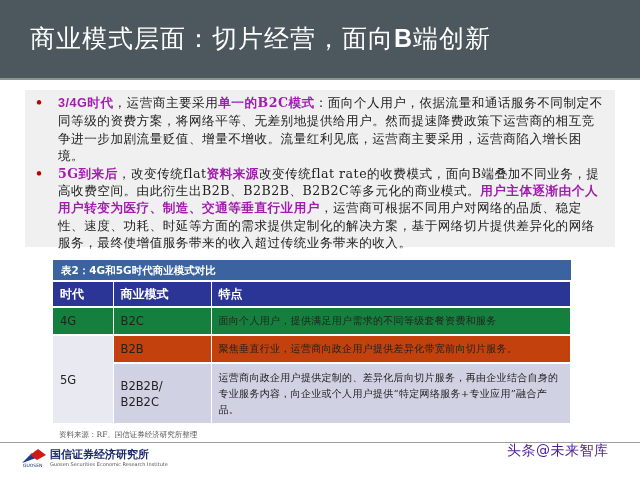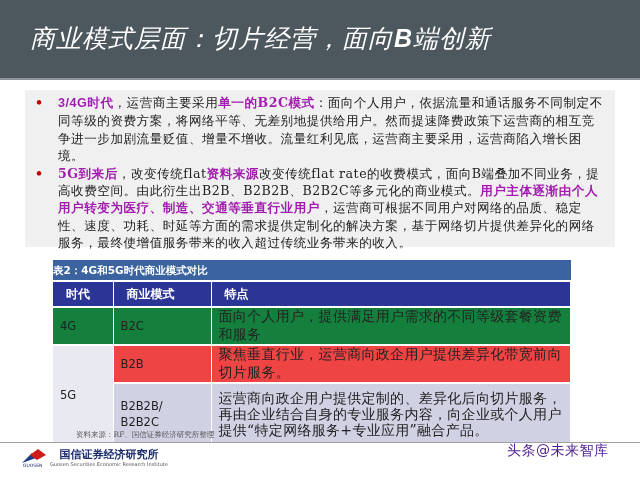--- a/index.html
+++ b/index.html
@@ -3,21 +3,20 @@
 <meta charset="utf-8">
 <style>
   * { margin: 0; padding: 0; box-sizing: border-box; }
   html, body { width: 640px; height: 480px; background: #ffffff; overflow: hidden; }
   body { position: relative; font-family: "DejaVu Sans", sans-serif; color: #222; }
 
   .title-bar {
     position: absolute; left: 0; top: 0; width: 640px; height: 80px;
     background: #4d575e;
     border-bottom: 2px solid #8c9296;
-    font-style: italic;
   }
   .title-bar h1 {
     position: absolute; left: 30px; top: 22px;
     font-size: 25px; font-weight: normal; color: #ffffff;
     letter-spacing: 1px;
     font-family: "DejaVu Serif", serif;
   }
   .title-bar h1 .latin { font-family: "Liberation Sans", sans-serif; font-weight: bold; }
 
   .bullet-box {
@@ -35,49 +34,49 @@
     position: absolute; left: 2px; top: 0; color: #c00000; font-weight: bold;
   }
   .red { color: #a21caf; font-weight: bold; text-align: right; }
   .latin { font-family: "Liberation Sans", sans-serif; }
 
   .table-wrap {
     position: absolute; left: 53px; top: 260px; width: 518px;
   }
   .table-caption {
     height: 20px; background: #3a63a0; color: #fff;
-    font-size: 10.5px; font-weight: bold; line-height: 20px; padding-left: 0;
+    font-size: 10.5px; font-weight: bold; line-height: 20px; padding-left: 8px;
   }
   table { width: 518px; border-collapse: collapse; margin-top: 2px; }
   th {
     background: #2b3596; color: #fff; font-weight: bold; text-align: left;
-    height: 25px; font-size: 12px; padding-left: 13px;
+    height: 25px; font-size: 12px; padding-left: 7px;
     border-right: 1px solid #fff;
   }
   td {
     font-size: 11.5px; padding-left: 7px; text-align: left;
     border-right: 1px solid #fff; border-top: 2px solid #fff;
     color: #222;
   }
-  td.feature { font-family: "DejaVu Serif", serif; font-size: 14px; letter-spacing: 0.3px; }
+  td.feature { font-family: "DejaVu Serif", serif; font-size: 10px; letter-spacing: 0.3px; }
   .row-4g td { background: #15803d; height: 28px; }
-  .row-b2b td { background: #ef4444; height: 28px; }
+  .row-b2b td { background: #c2410c; height: 28px; }
   .row-b2b2b td { background: #d0d1e3; height: 60px; line-height: 16px; }
   td.era-5g { background: #e9e9f1 !important; vertical-align: middle; }
   td.b2b2b-model { vertical-align: middle; }
 
   .source {
-    position: absolute; left: 76px; top: 430px;
+    position: absolute; left: 59px; top: 430px;
     font-size: 7.5px; color: #555; font-family: "DejaVu Serif", serif;
   }
   .footer-line {
     position: absolute; left: 0; top: 442px; width: 640px; height: 1px; background: #a0a0a0;
   }
   .logo {
-    position: absolute; left: 22px; top: 447px; height: 22px; display: flex; align-items: center; text-align: center;
+    position: absolute; left: 22px; top: 447px; height: 22px; display: flex; align-items: center;
   }
   .logo svg { width: 24px; height: 18px; }
   .logo .logo-text { margin-left: 4px; }
   .logo .cn { font-size: 11px; font-weight: bold; color: #1a2a6c; font-family: "DejaVu Serif", serif; line-height: 12px; }
   .logo .en { font-size: 5px; color: #555; line-height: 7px; }
   .logo .brand { position: absolute; left: 1px; top: 16px; font-size: 4.5px; color: #1a2a6c; }
   .watermark {
     position: absolute; left: 507px; top: 442px;
     font-size: 14px; color: #4c1d95; letter-spacing: 0.5px;
   }

